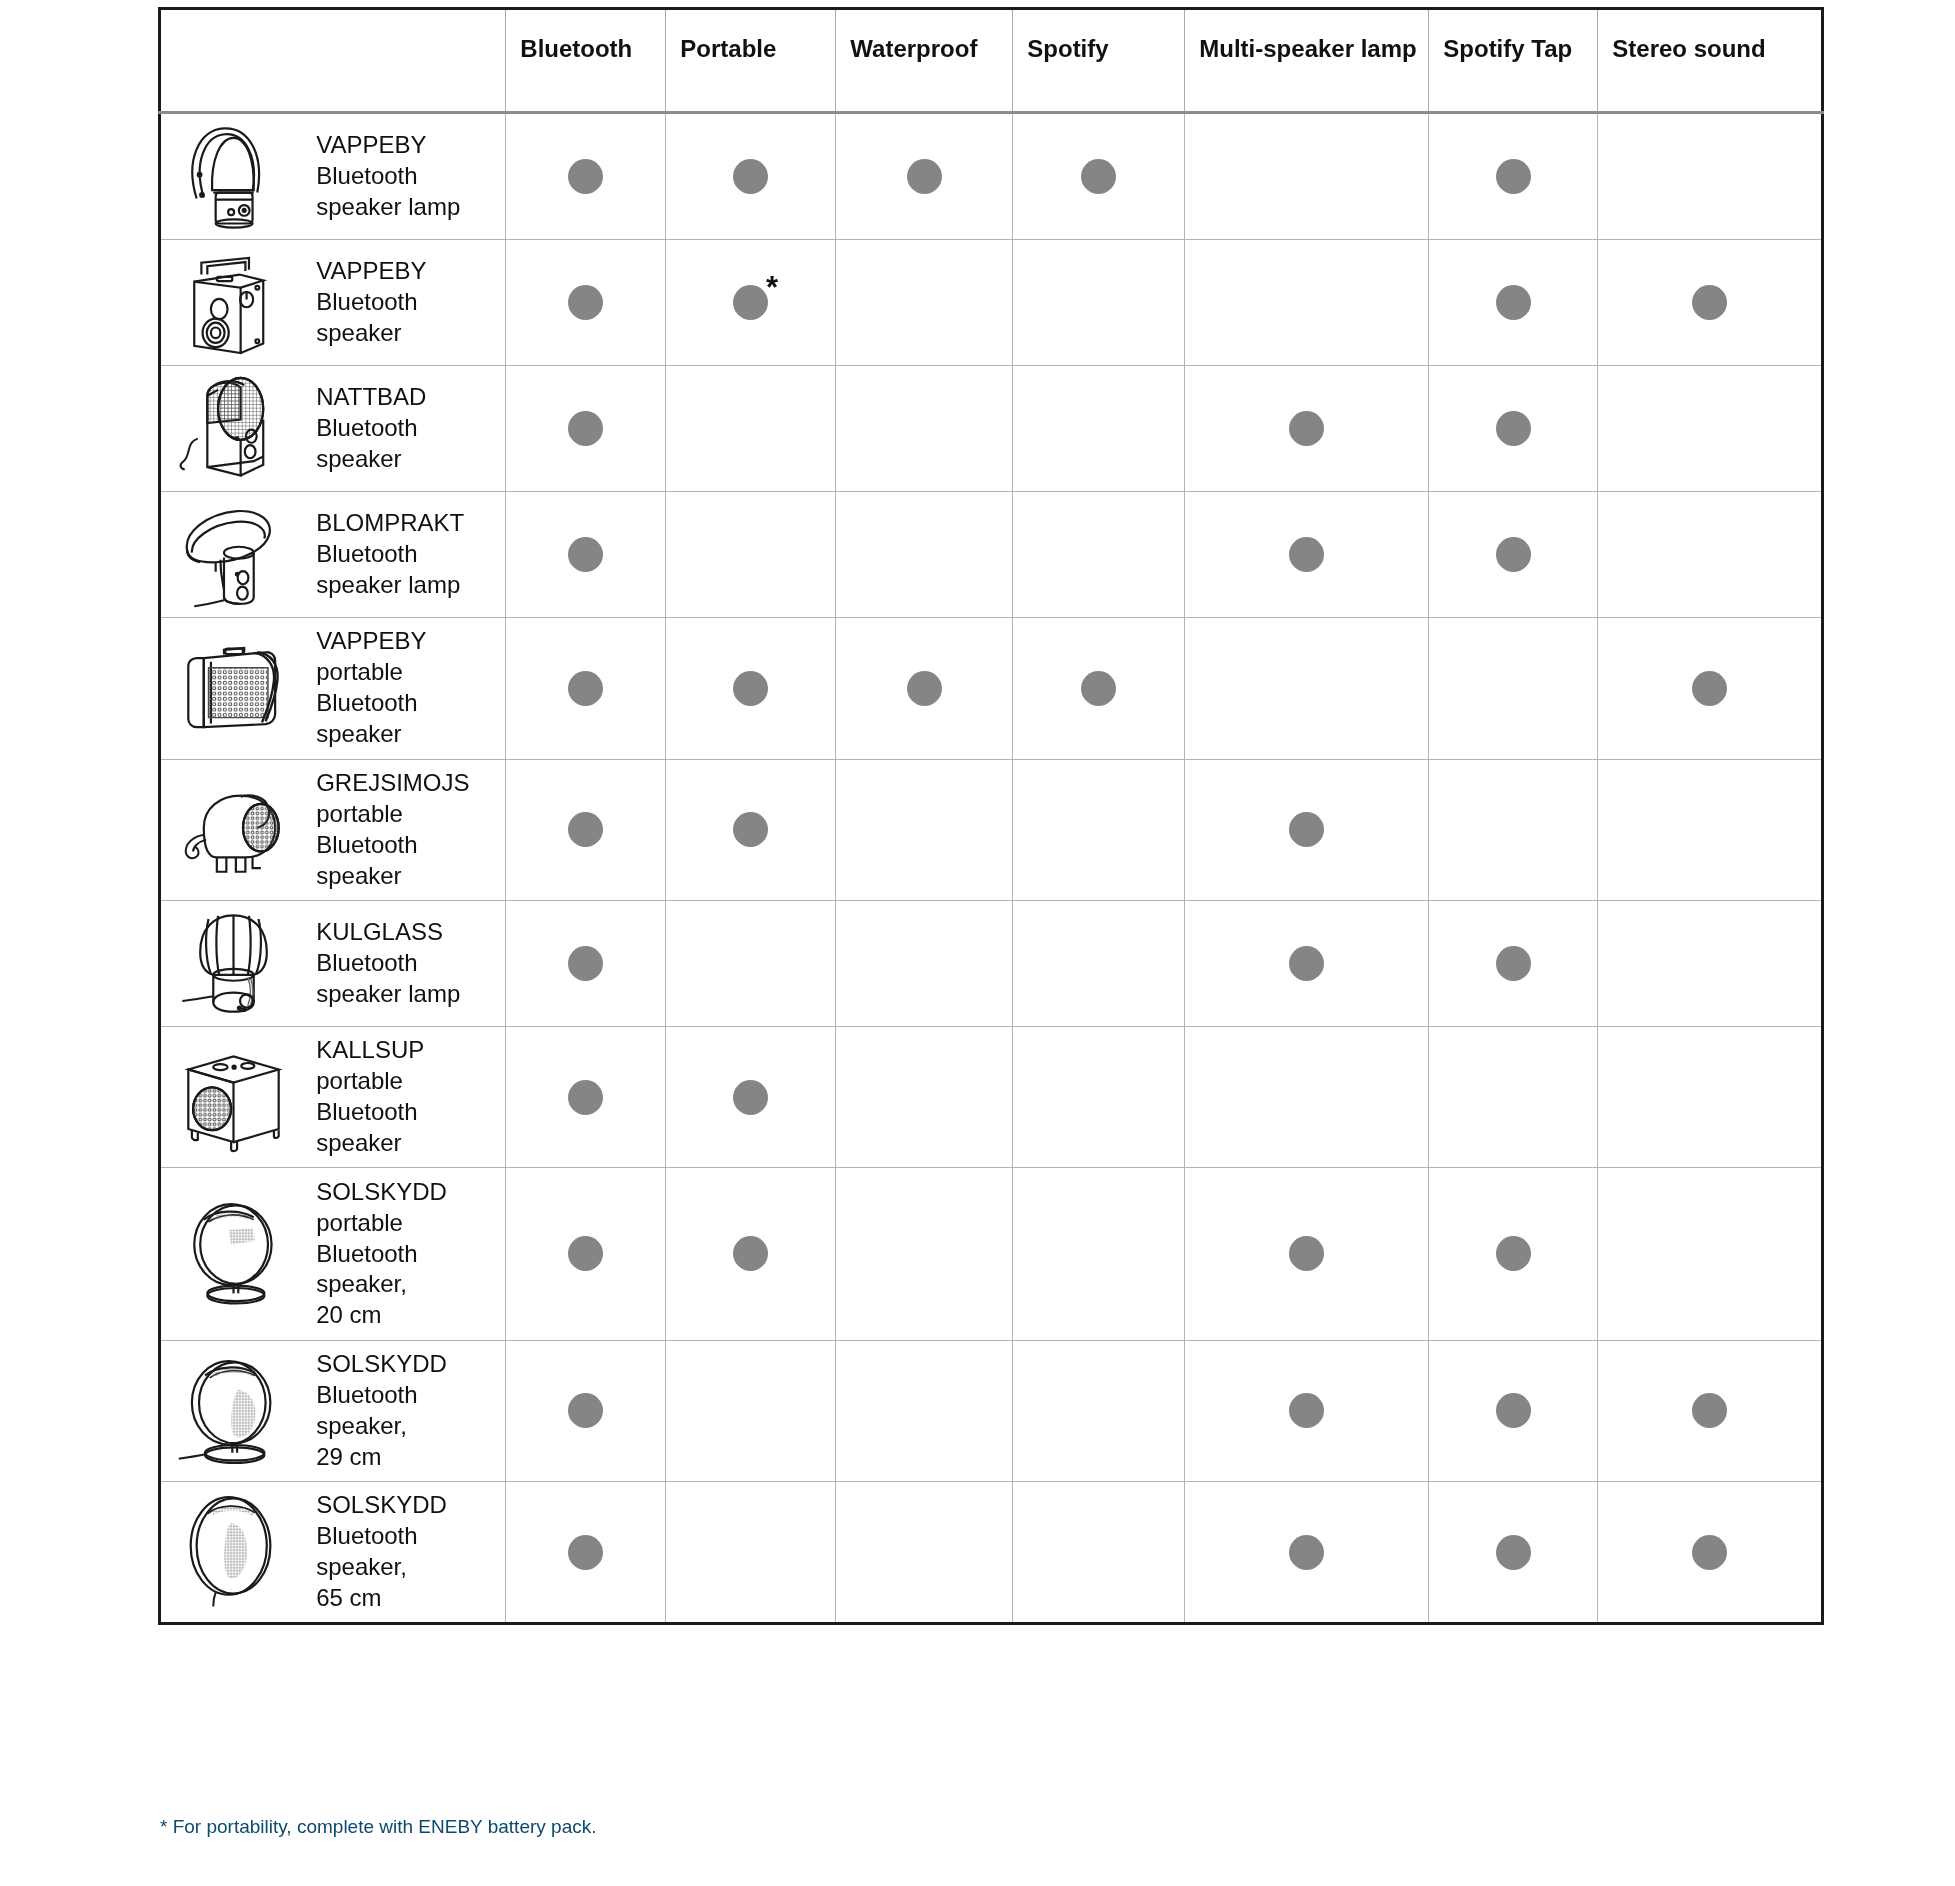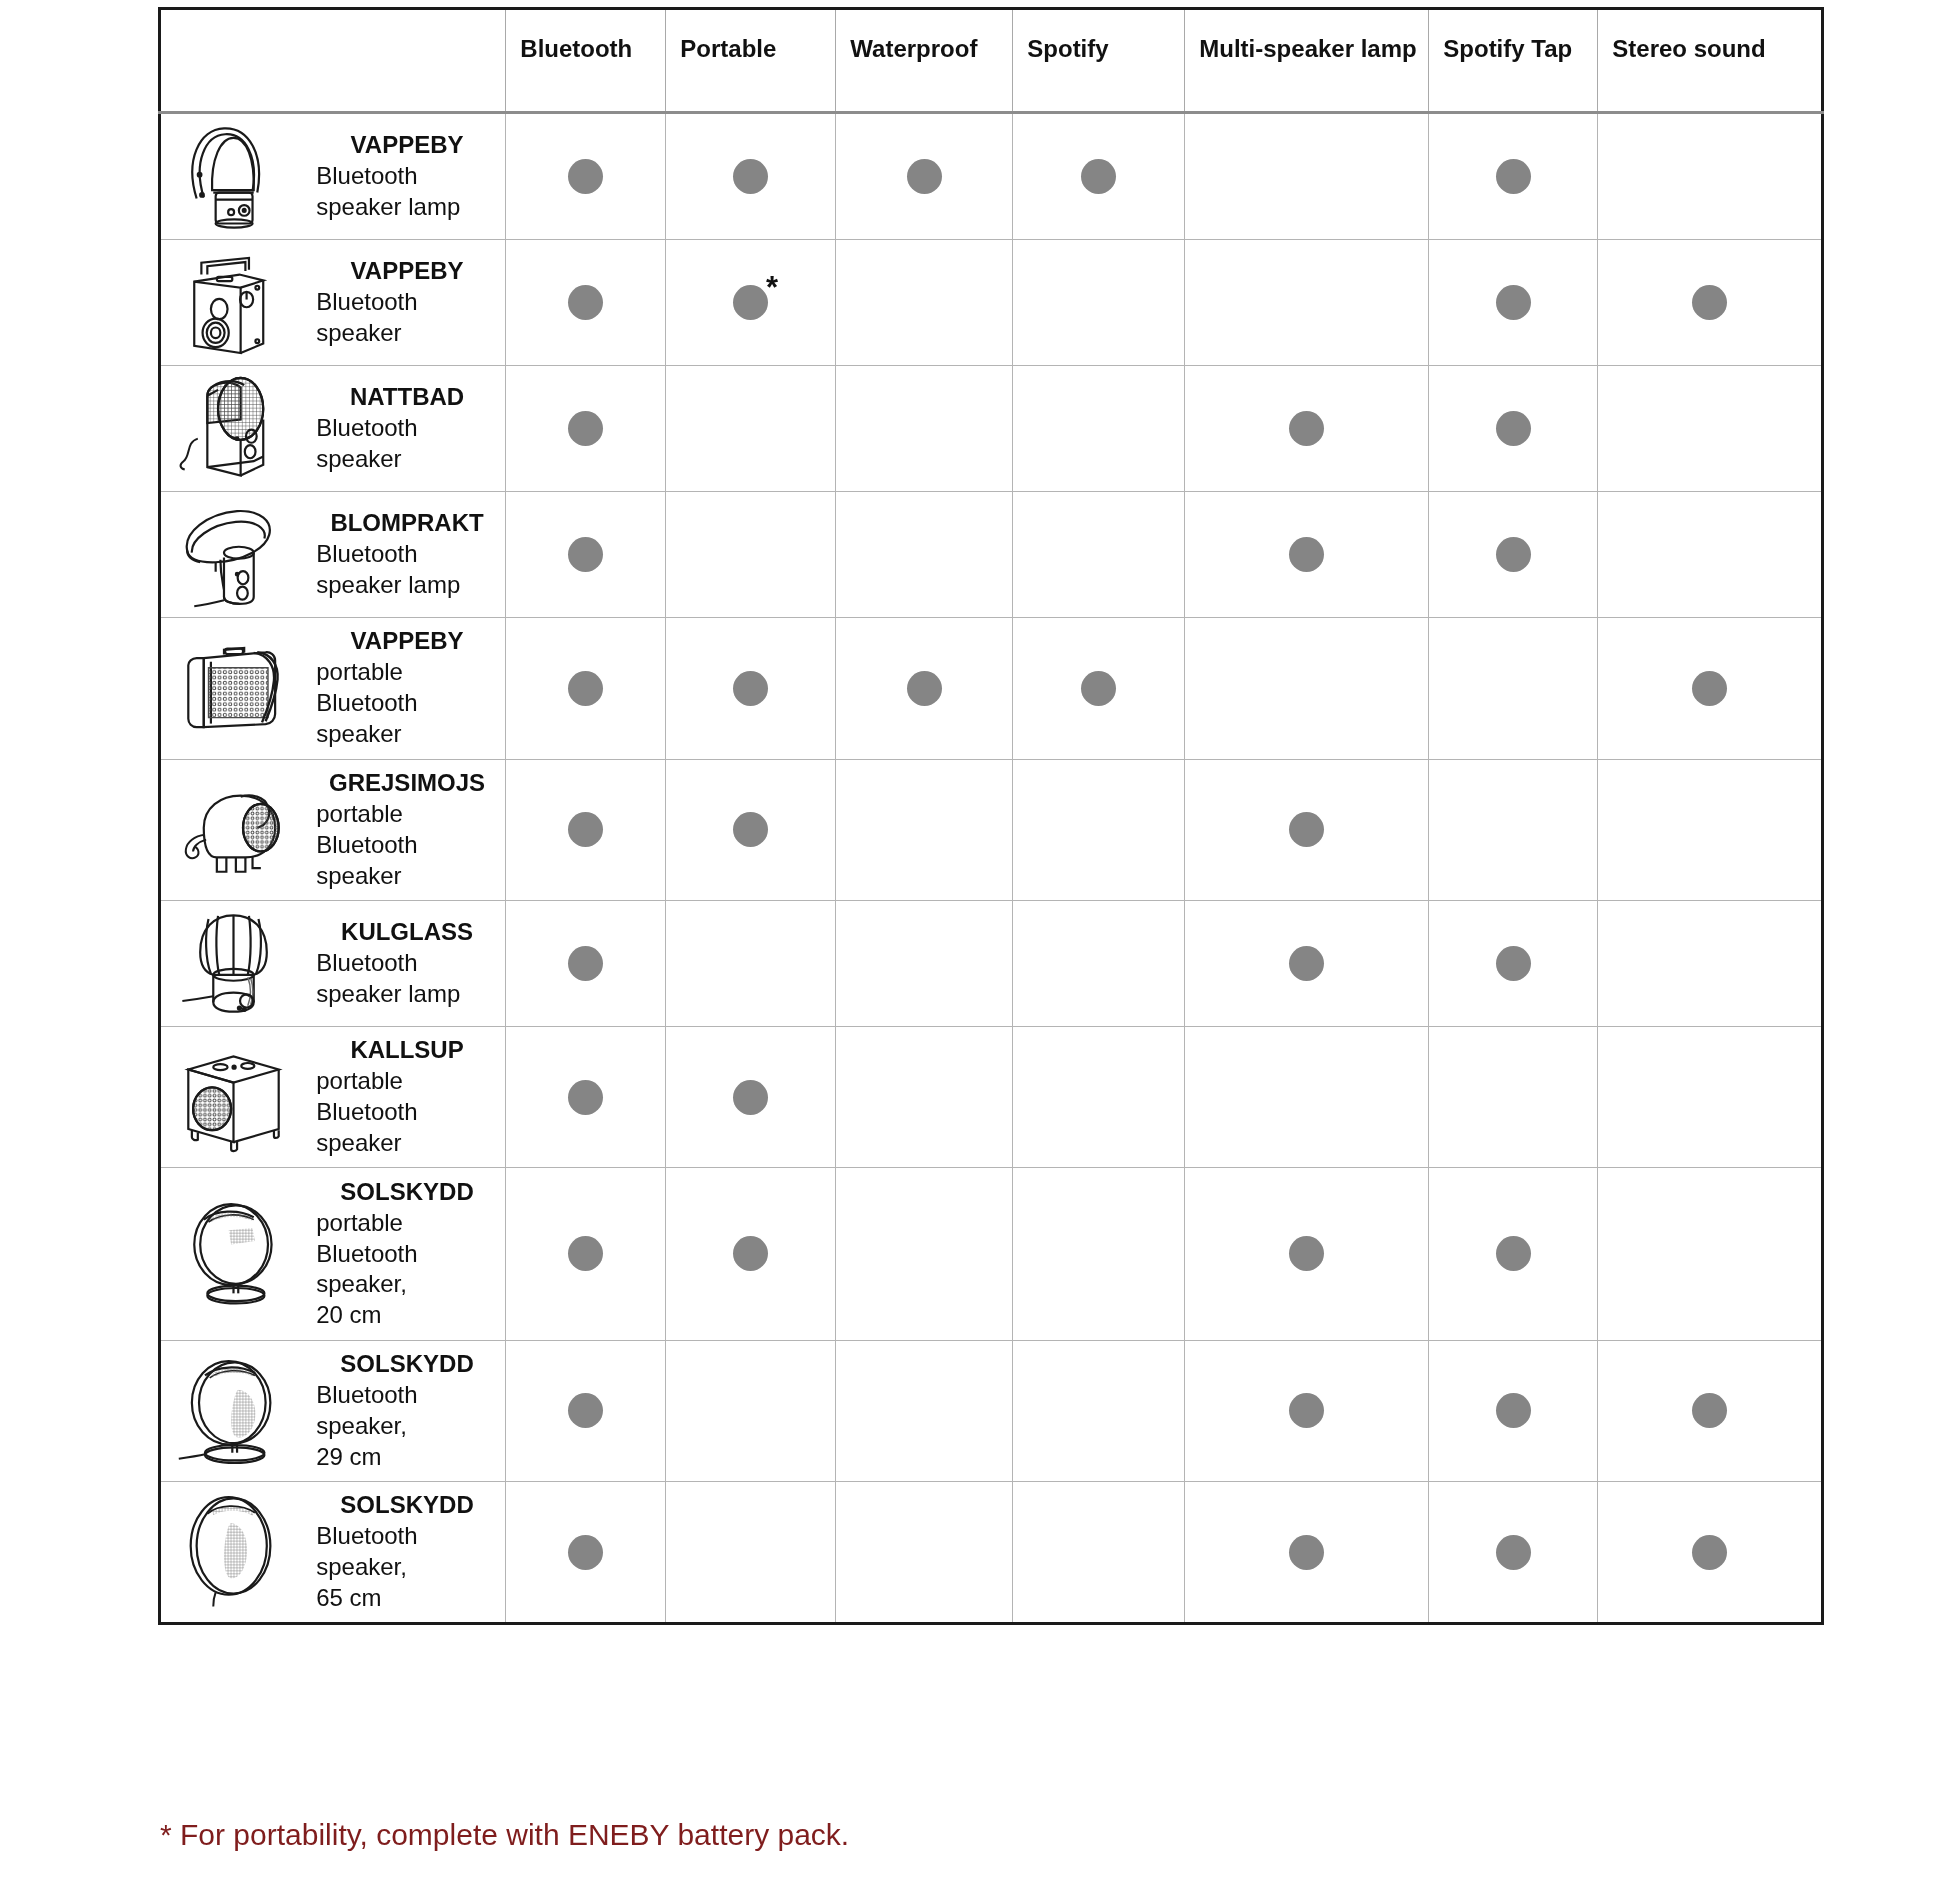--- a/index.html
+++ b/index.html
@@ -80,23 +80,22 @@
     border-right: none;
     text-align: center;
     padding: 6px 3.6px 6px 4.8px;
   }
   td.name-cell {
     padding: 8.3px 7.1px 8.3px 10.7px;
     font-size: 24px;
     line-height: 1.29;
   }
   .prod-name {
-    font-weight: bold;
+    font-weight: normal;
     display: block;
-    text-align: center;
   }
   .prod-desc {
     font-weight: normal;
     display: block;
   }
 
   td.dot-cell { text-align: center; }
 
   .dot {
     display: inline-block;
@@ -114,23 +113,23 @@
     font-size: 31px;
     font-weight: bold;
     color: #111111;
     line-height: 1;
   }
 
   .footnote {
     position: absolute;
     left: 160px;
     top: 1815px;
-    font-size: 30px;
+    font-size: 19px;
     line-height: 1.3;
-    color: #7f1d1d;
+    color: #0c4a6e;
   }
 
   svg.prod-illus { display: block; margin: 0 auto; }
   svg.prod-illus * { vector-effect: non-scaling-stroke; }
 </style>
 </head>
 <body>
 
 <div class="page">
 

